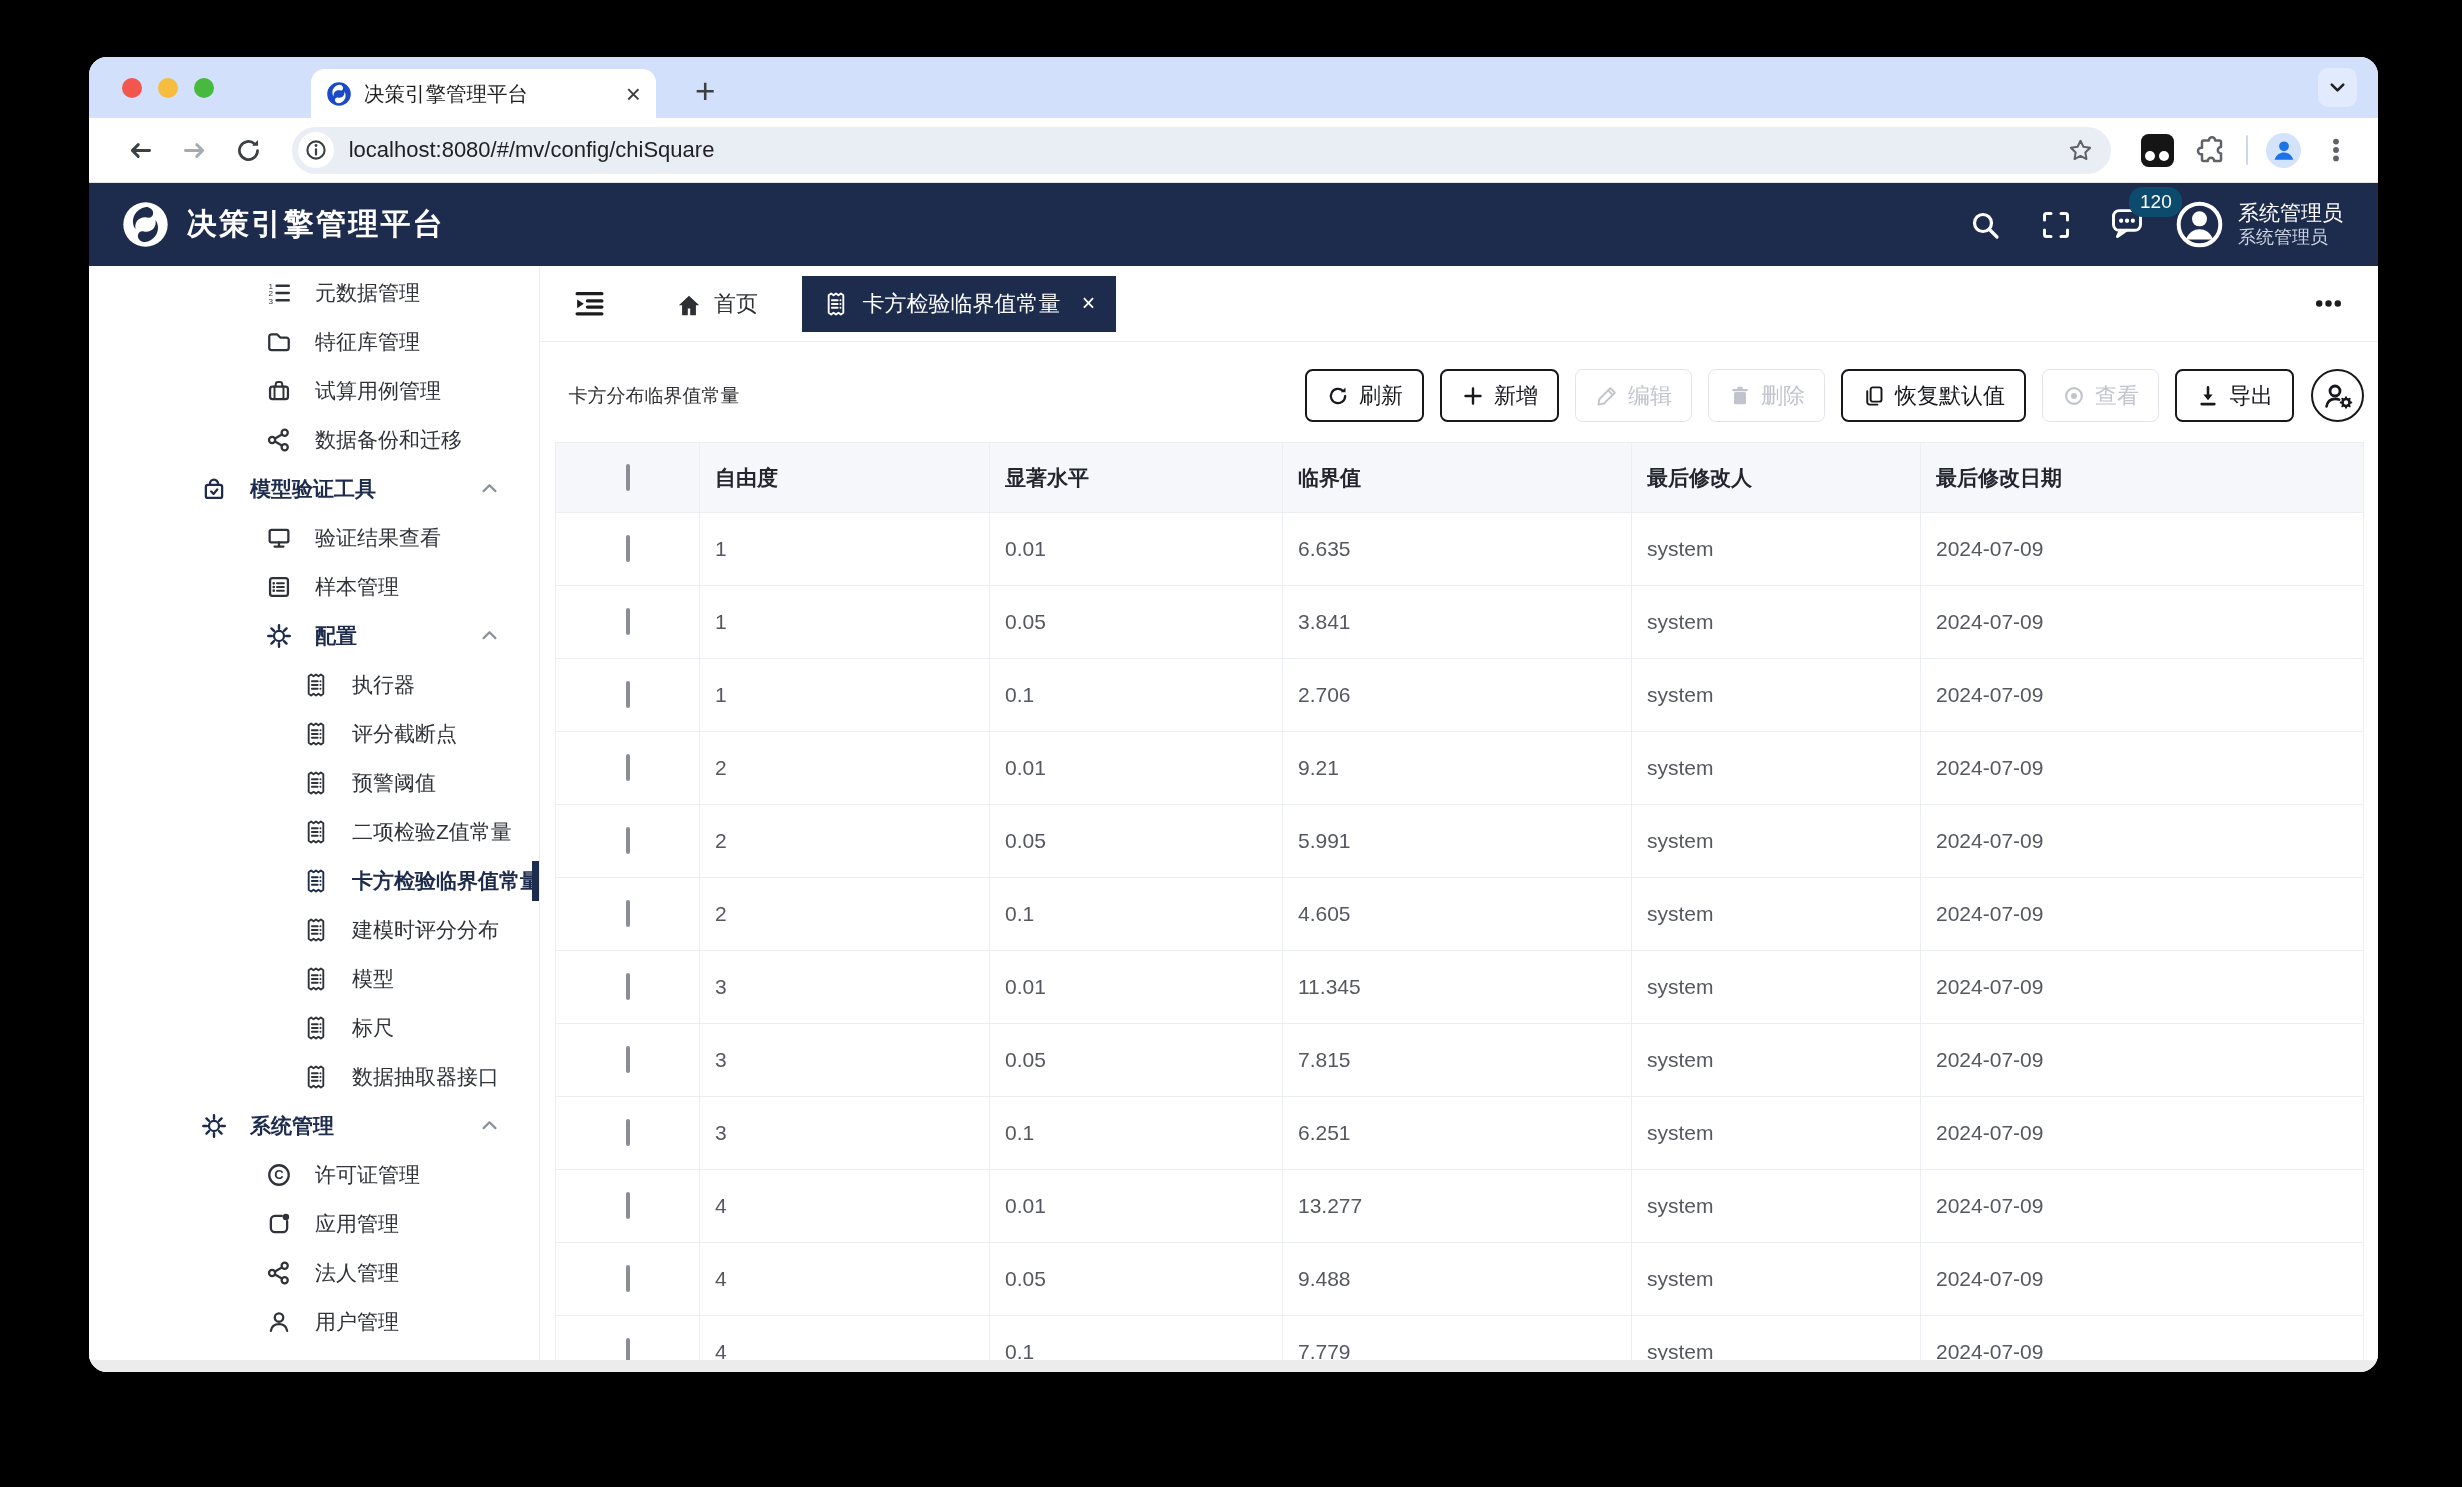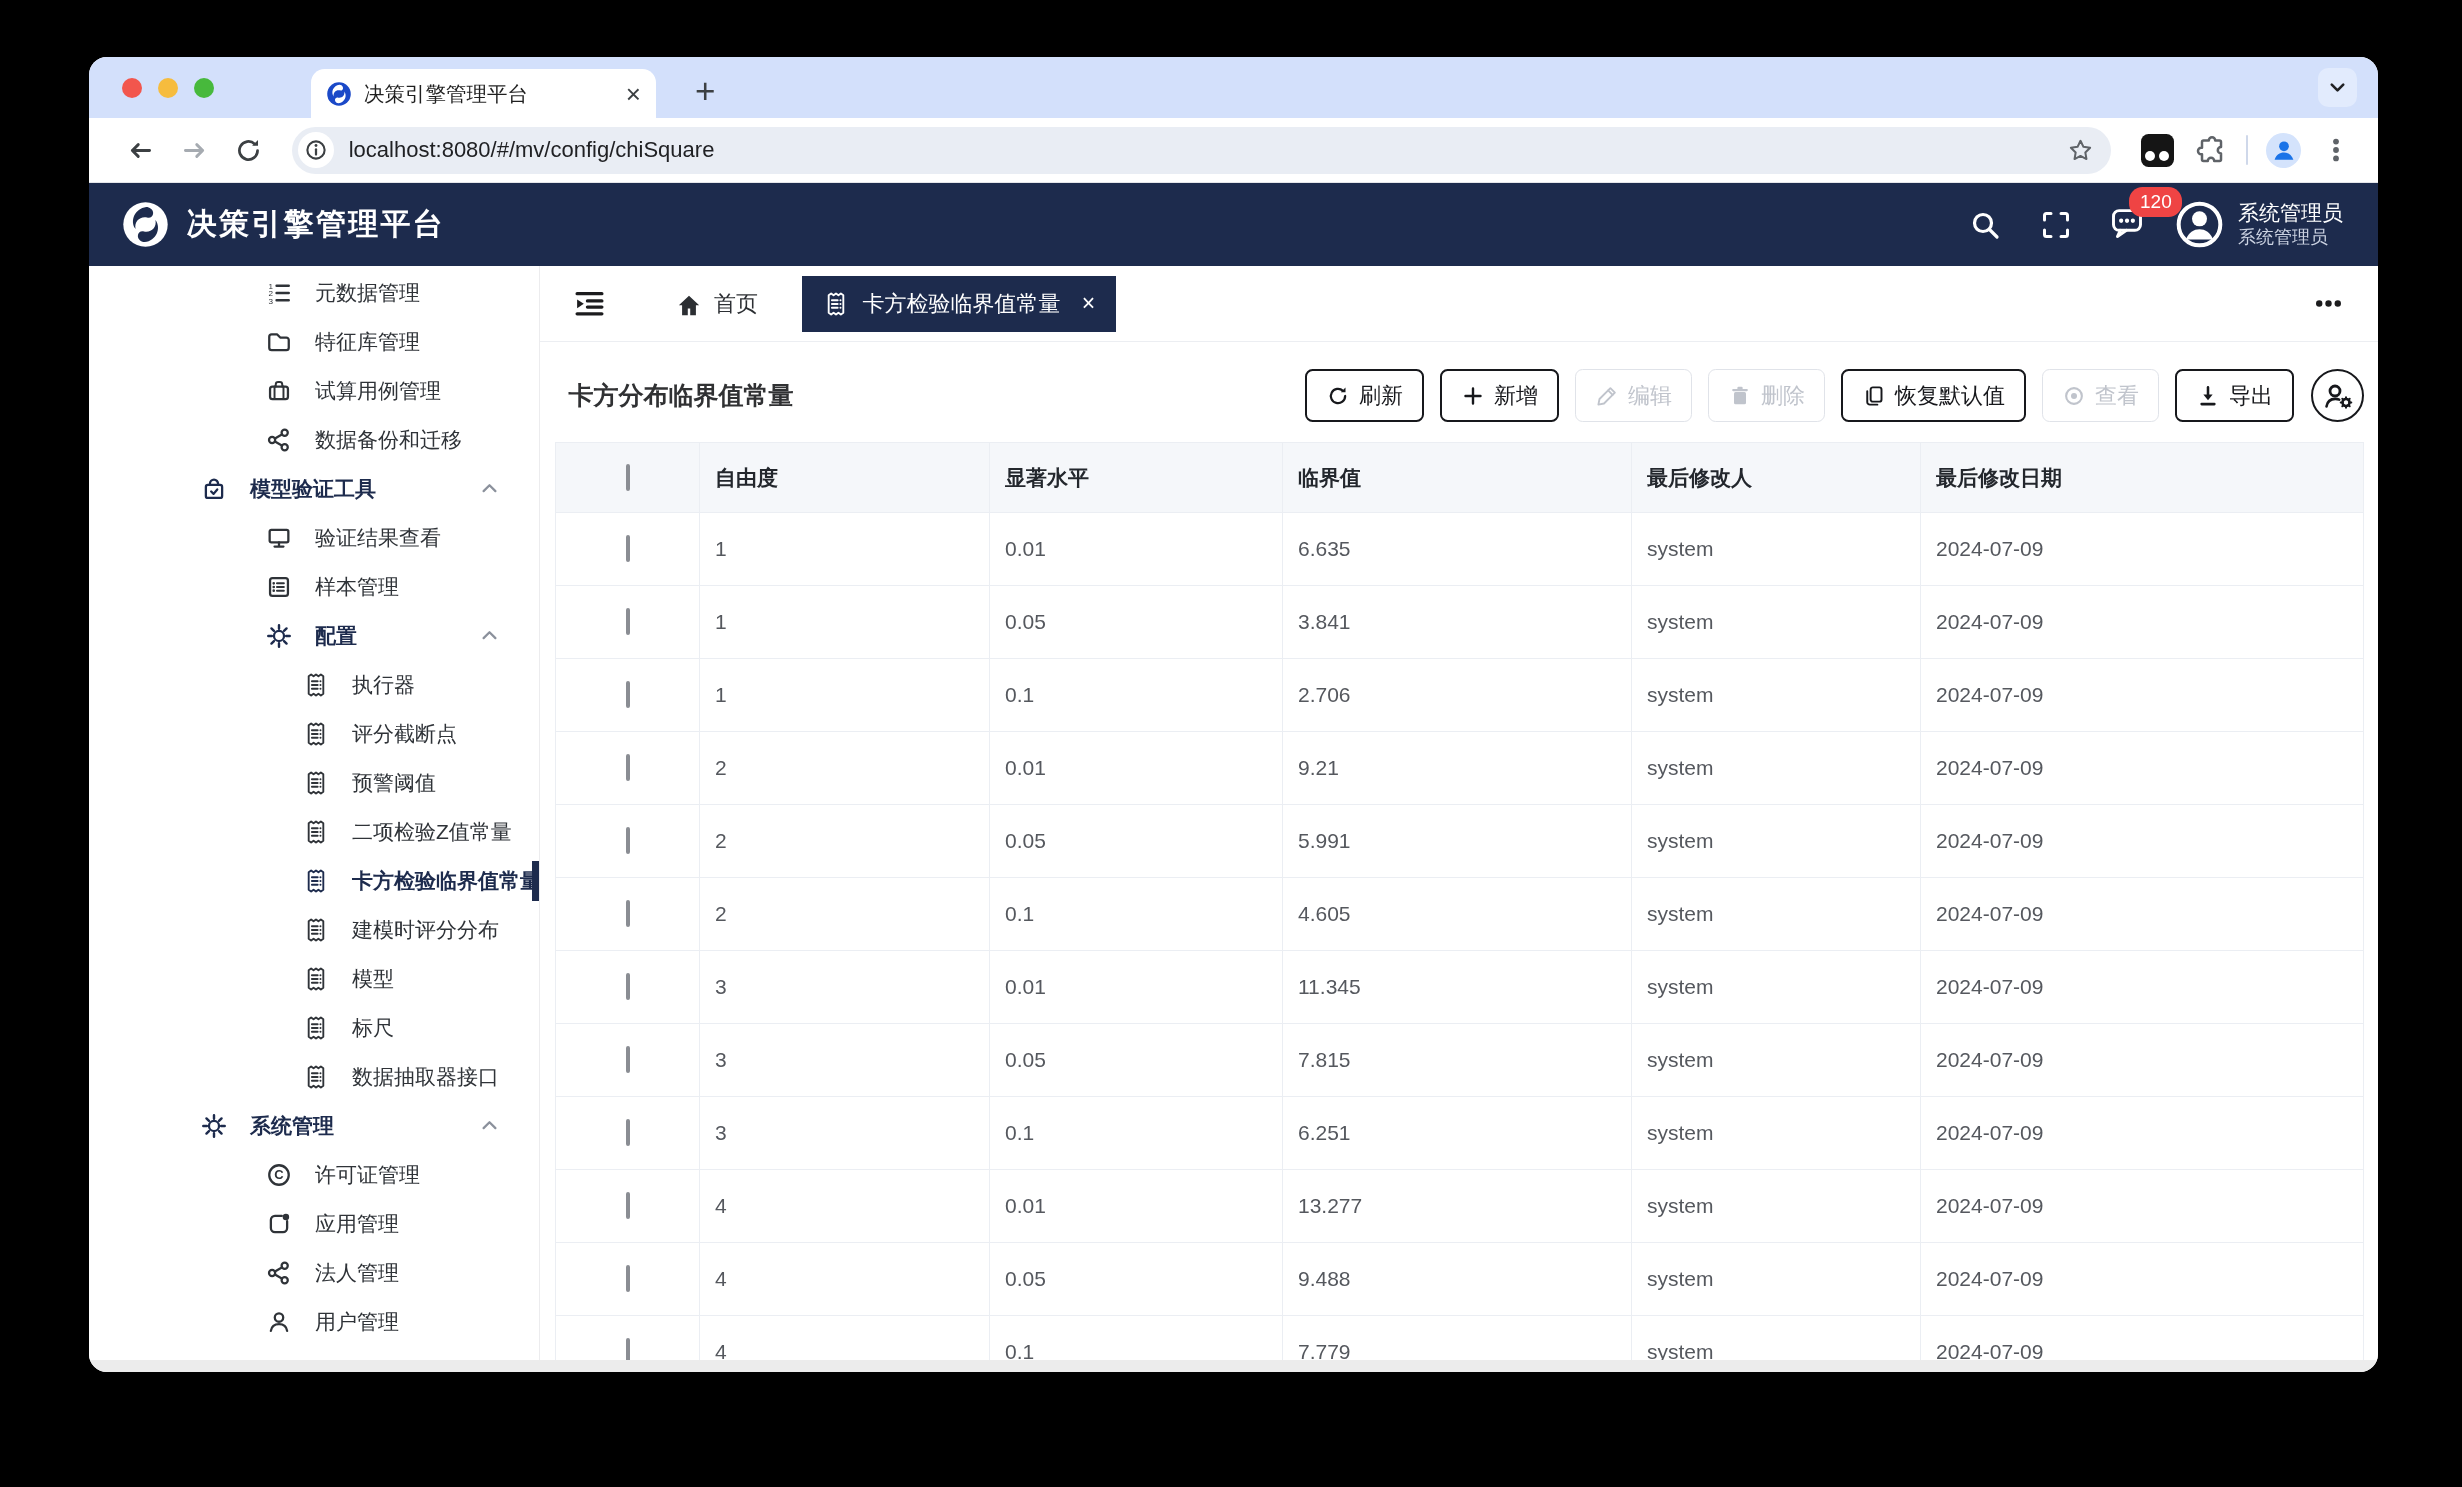--- a/index.html
+++ b/index.html
@@ -49,21 +49,21 @@
   
   .appbar { height:83px; background:#1d2b4d; display:flex; align-items:center;
     padding:0 35px 0 32px; color:#fff; flex:none; }
   .logo { width:49px; height:49px; color:#fff; --swirlbg:#1d2b4d; flex:none; }
   .app-title { font-size:30px; font-weight:bold; letter-spacing:2.3px; margin-left:16.7px; white-space:nowrap; }
   .appbar .spacer { flex:1; }
   .abtn { width:36px; height:36px; color:#fff; margin-left:35px; display:flex; align-items:center; justify-content:center; }
   .abtn .ic{ width:32px; height:32px; }
   .chatwrap { position:relative; margin-left:35px; }
   .chatwrap .ic{ width:36px; height:36px; color:#fff; }
-  .badge { position:absolute; top:-18px; left:20px; background:#ef4444; color:#fff;
+  .badge { position:absolute; top:-18px; left:20px; background:#0c4a6e; color:#fff;
     font-size:19px; line-height:1; padding:5.3px 10.6px; border-radius:13.6px; }
   .useravatar { width:49px; height:49px; color:#fff; margin-left:30px; flex:none; }
   .usertext { margin-left:13.6px; line-height:1.25; }
   .user-name { font-size:21px; color:#fff; }
   .user-role { font-size:18px; color:#ccd3e2; }
 
   
   .workspace { flex:1; display:flex; min-height:0; }
   .sidebar { width:451px; flex:none; background:#fff; border-right:1.5px solid #ececee;
     padding-top:2.3px; overflow:hidden; position:relative; }
@@ -84,21 +84,21 @@
   .homegrp { display:flex; align-items:flex-end; gap:12px; margin-left:70px; color:#2c2f33; font-size:22px; }
   .homegrp .ic { width:26px; height:26px; color:#2c2f33; }
   .activetab { margin-left:44px; height:56px; background:#1d2b4d; color:#fff; display:flex;
     align-items:center; gap:13.6px; padding:0 21px; font-size:22px; }
   .activetab .ic { width:26px; height:26px; }
   .activetab .x { font-size:23px; margin-left:7.6px; }
   .dots-h { margin-left:auto; width:33px; height:33px; color:#1c1c1e; }
 
   .content { flex:1; min-height:0; padding:27px 13.6px 0 15px; display:flex; flex-direction:column; }
   .content-head { display:flex; align-items:center; padding-left:13.6px; }
-  .page-title { font-size:25px; color:#303133; white-space:nowrap;font-weight:bold; }
+  .page-title { font-size:19px; color:#303133; white-space:nowrap; }
   .btnrow { margin-left:auto; display:flex; align-items:center; gap:16px; }
   .btn { height:53px; padding:0 19px; border-radius:7.6px; background:#fff; font-size:22px;
     display:flex; align-items:center; gap:9px; border:2.3px solid #17181c; color:#17181c; cursor:pointer; }
   .btn .ic { width:24px; height:24px; }
   .btn.disabled { border:1.5px solid #e0e3e9; color:#c0c4cc; cursor:default; }
   .circlebtn { width:53px; height:53px; border-radius:50%; border:2.3px solid #17181c; color:#17181c;
     display:flex; align-items:center; justify-content:center; margin-left:1.5px; background:#fff; }
   .circlebtn .ic { width:32px; height:32px; }
 
   .tablewrap { margin-top:20px; flex:1; overflow:hidden; }

